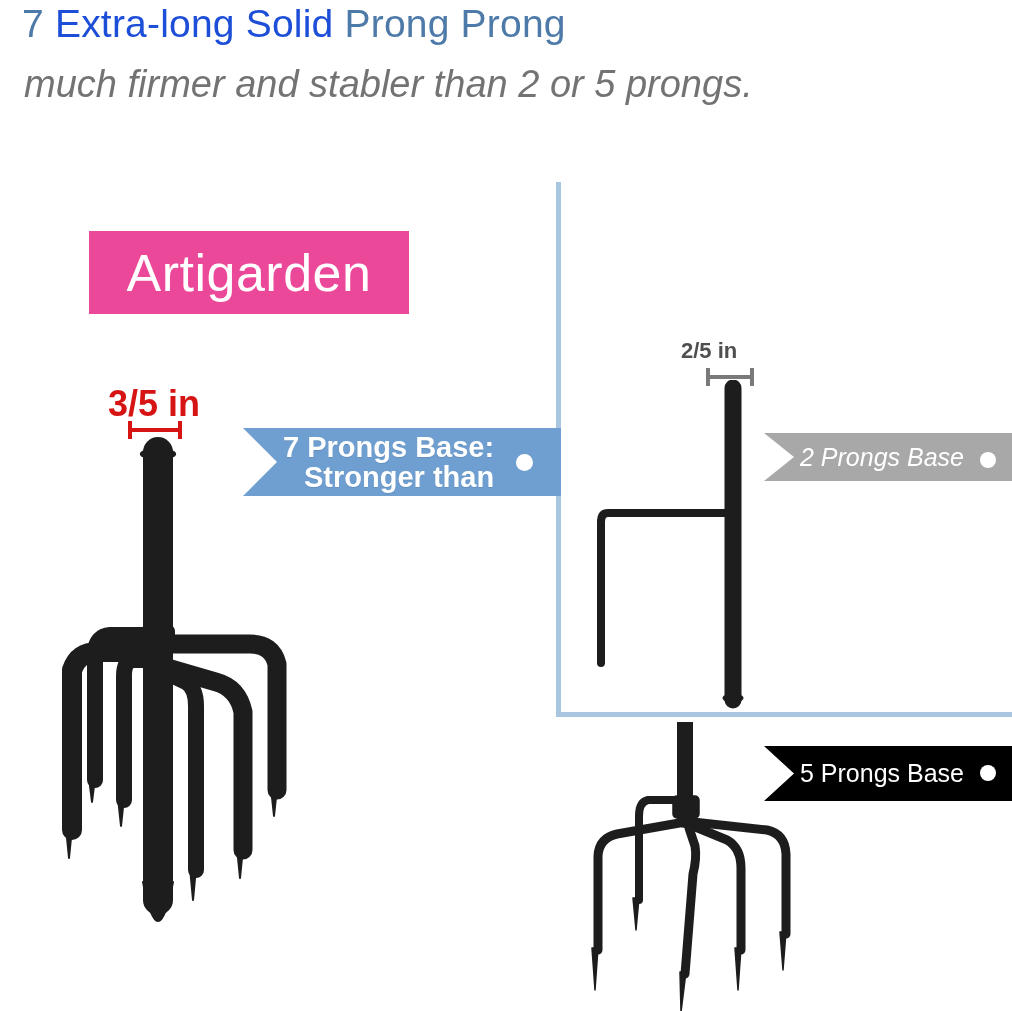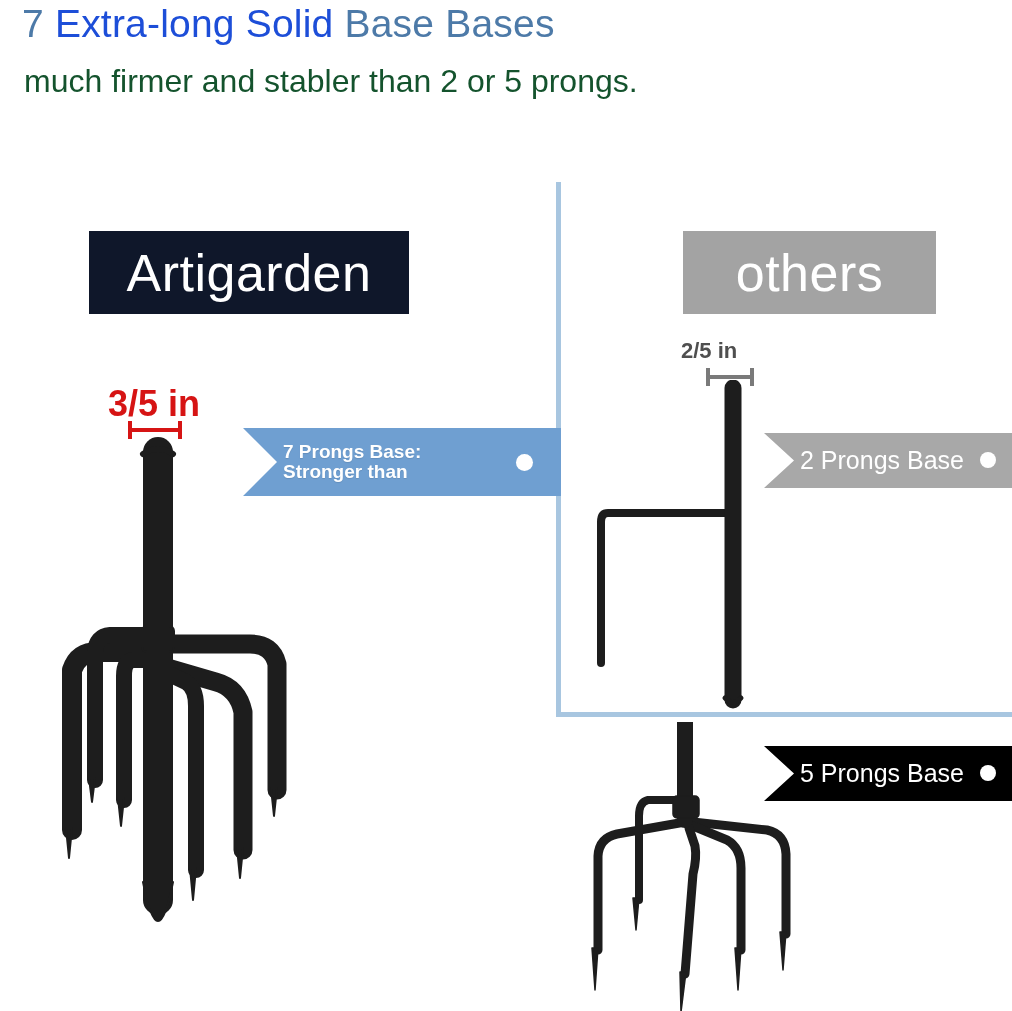--- a/index.html
+++ b/index.html
@@ -14,42 +14,42 @@
 
   
   .hdr-title{
     position:absolute;left:22px;top:2px;
     font-size:39px;letter-spacing:.2px;white-space:nowrap;
     color:#4d7aa8;
   }
   .hdr-title .strong{font-weight:normal;color:#1d4ed8;}
   .hdr-sub{
     position:absolute;left:24px;top:63px;
-    font-size:32px;color:#14532d;white-space:nowrap;
+    font-size:38px;color:#737373;white-space:nowrap;font-style:italic;
   }
 
   
   .div-v{
     position:absolute;left:556px;top:182px;
     width:5px;height:534px;background:#a8c6e0;
   }
   .div-h{
     position:absolute;left:556px;top:712px;
     width:456px;height:5px;background:#a8c6e0;
   }
 
   
   .badge{
     position:absolute;
     display:flex;align-items:center;justify-content:center;
     color:#ffffff;white-space:nowrap;
   }
   .badge-blue{
     left:89px;top:231px;width:320px;height:83px;
-    background:#0f172a;font-size:52px;letter-spacing:.5px;
+    background:#ec4899;font-size:52px;letter-spacing:.5px;
   }
   .badge-gray{
     left:683px;top:231px;width:253px;height:83px;
     background:#a3a3a3;font-size:52px;letter-spacing:.5px;
   }
 
   
   .ribbon{
     position:absolute;
     display:flex;align-items:center;
@@ -60,29 +60,30 @@
   .ribbon .rib-dot{
     position:absolute;border-radius:50%;
     background:#ffffff;
   }
   .rib-blue{
     left:243px;top:428px;width:318px;height:68px;
     background:#6f9fd1;
     clip-path:polygon(0 0, 34px 50%, 0 100%, 100% 100%, 100% 0);
     padding-left:40px;
   }
-  .rib-blue .rib-text{font-size:19px;font-weight:bold;
-    text-shadow:0 1px 1px rgba(0,0,0,.10);}
+  .rib-blue .rib-text{font-size:29px;font-weight:bold;
+    text-shadow:0 1px 1px rgba(0,0,0,.10);text-align:right;}
   .rib-blue .rib-dot{right:28px;top:26px;width:17px;height:17px;}
 
   .rib-gray-2{
-    left:764px;top:433px;width:248px;height:55px;
+    left:764px;top:433px;width:248px;height:48px;
     background:#a8a8a8;
     clip-path:polygon(0 0, 30px 50%, 0 100%, 100% 100%, 100% 0);
     padding-left:36px;
+    font-style:italic;
   }
   .rib-gray-2 .rib-text{font-size:25px;}
   .rib-gray-2 .rib-dot{right:16px;top:19px;width:16px;height:16px;}
 
   .rib-gray-5{
     left:764px;top:746px;width:248px;height:55px;
     background:#000000;
     clip-path:polygon(0 0, 30px 50%, 0 100%, 100% 100%, 100% 0);
     padding-left:36px;
   }
@@ -111,32 +112,29 @@
   .prod svg{display:block;}
   #prod7{left:0px;top:430px;}
   #prod2{left:575px;top:380px;}
   #prod5{left:585px;top:722px;}
 </style>
 </head>
 <body>
 
 <div id="stage">
 
-  <div class="hdr-title"><span>7 </span><span class="strong">Extra-long Solid</span><span> Base Bases</span></div>
+  <div class="hdr-title"><span>7 </span><span class="strong">Extra-long Solid</span><span> Prong Prong</span></div>
 
   <div class="hdr-sub">much firmer and stabler than 2 or 5 prongs.</div>
 
   <div class="div-v"></div>
   <div class="div-h"></div>
 
   <div class="badge badge-blue">
     <span>Artigarden</span>
-  </div>
-  <div class="badge badge-gray">
-    <span>others</span>
   </div>
 
   <div class="dim dim-red">
     <div class="dim-label">3/5 in</div>
     <div class="dim-bar">
       <div class="cap l"></div>
       <div class="line"></div>
       <div class="cap r"></div>
     </div>
   </div>

